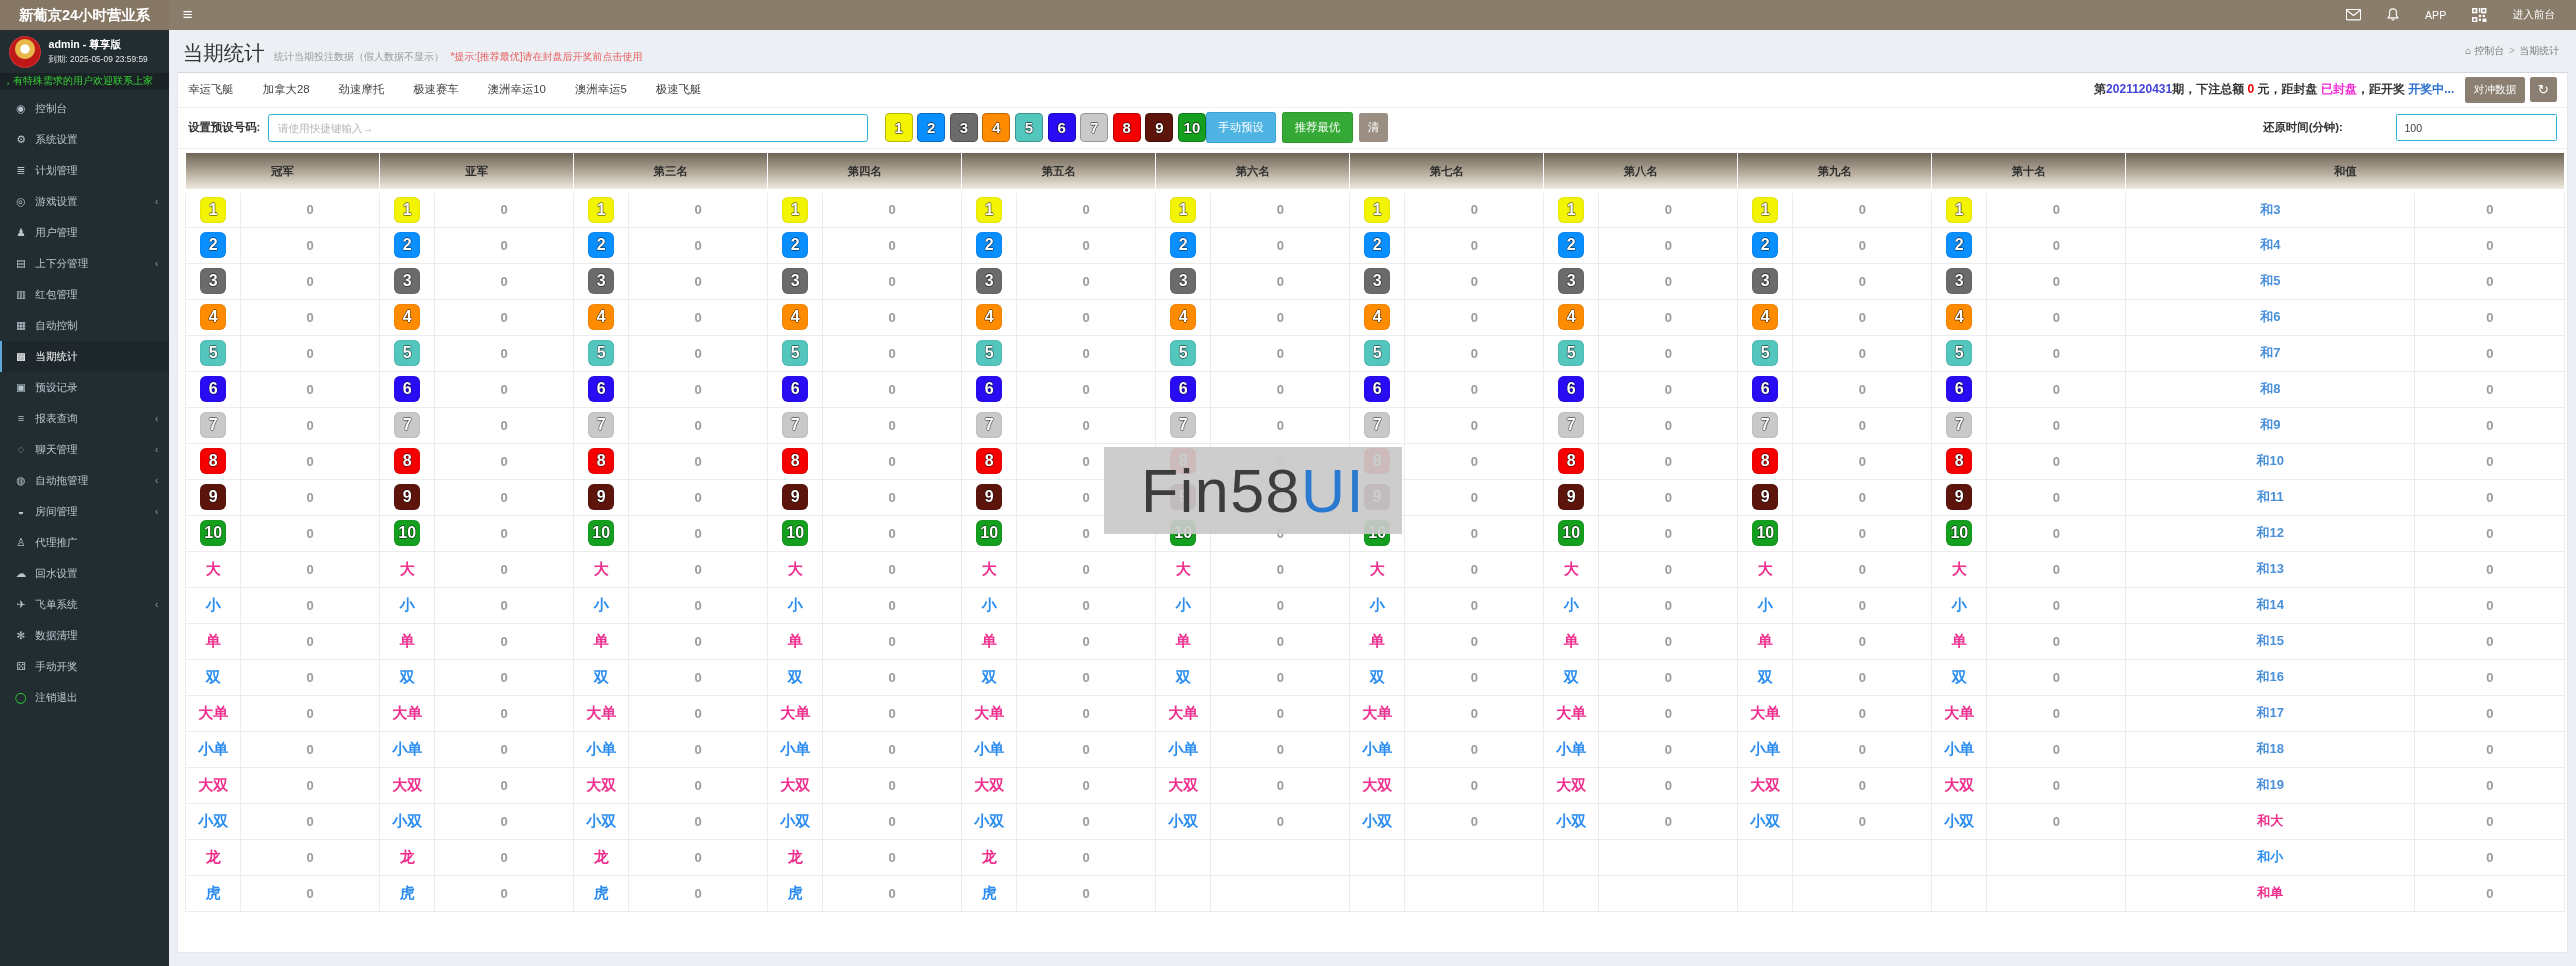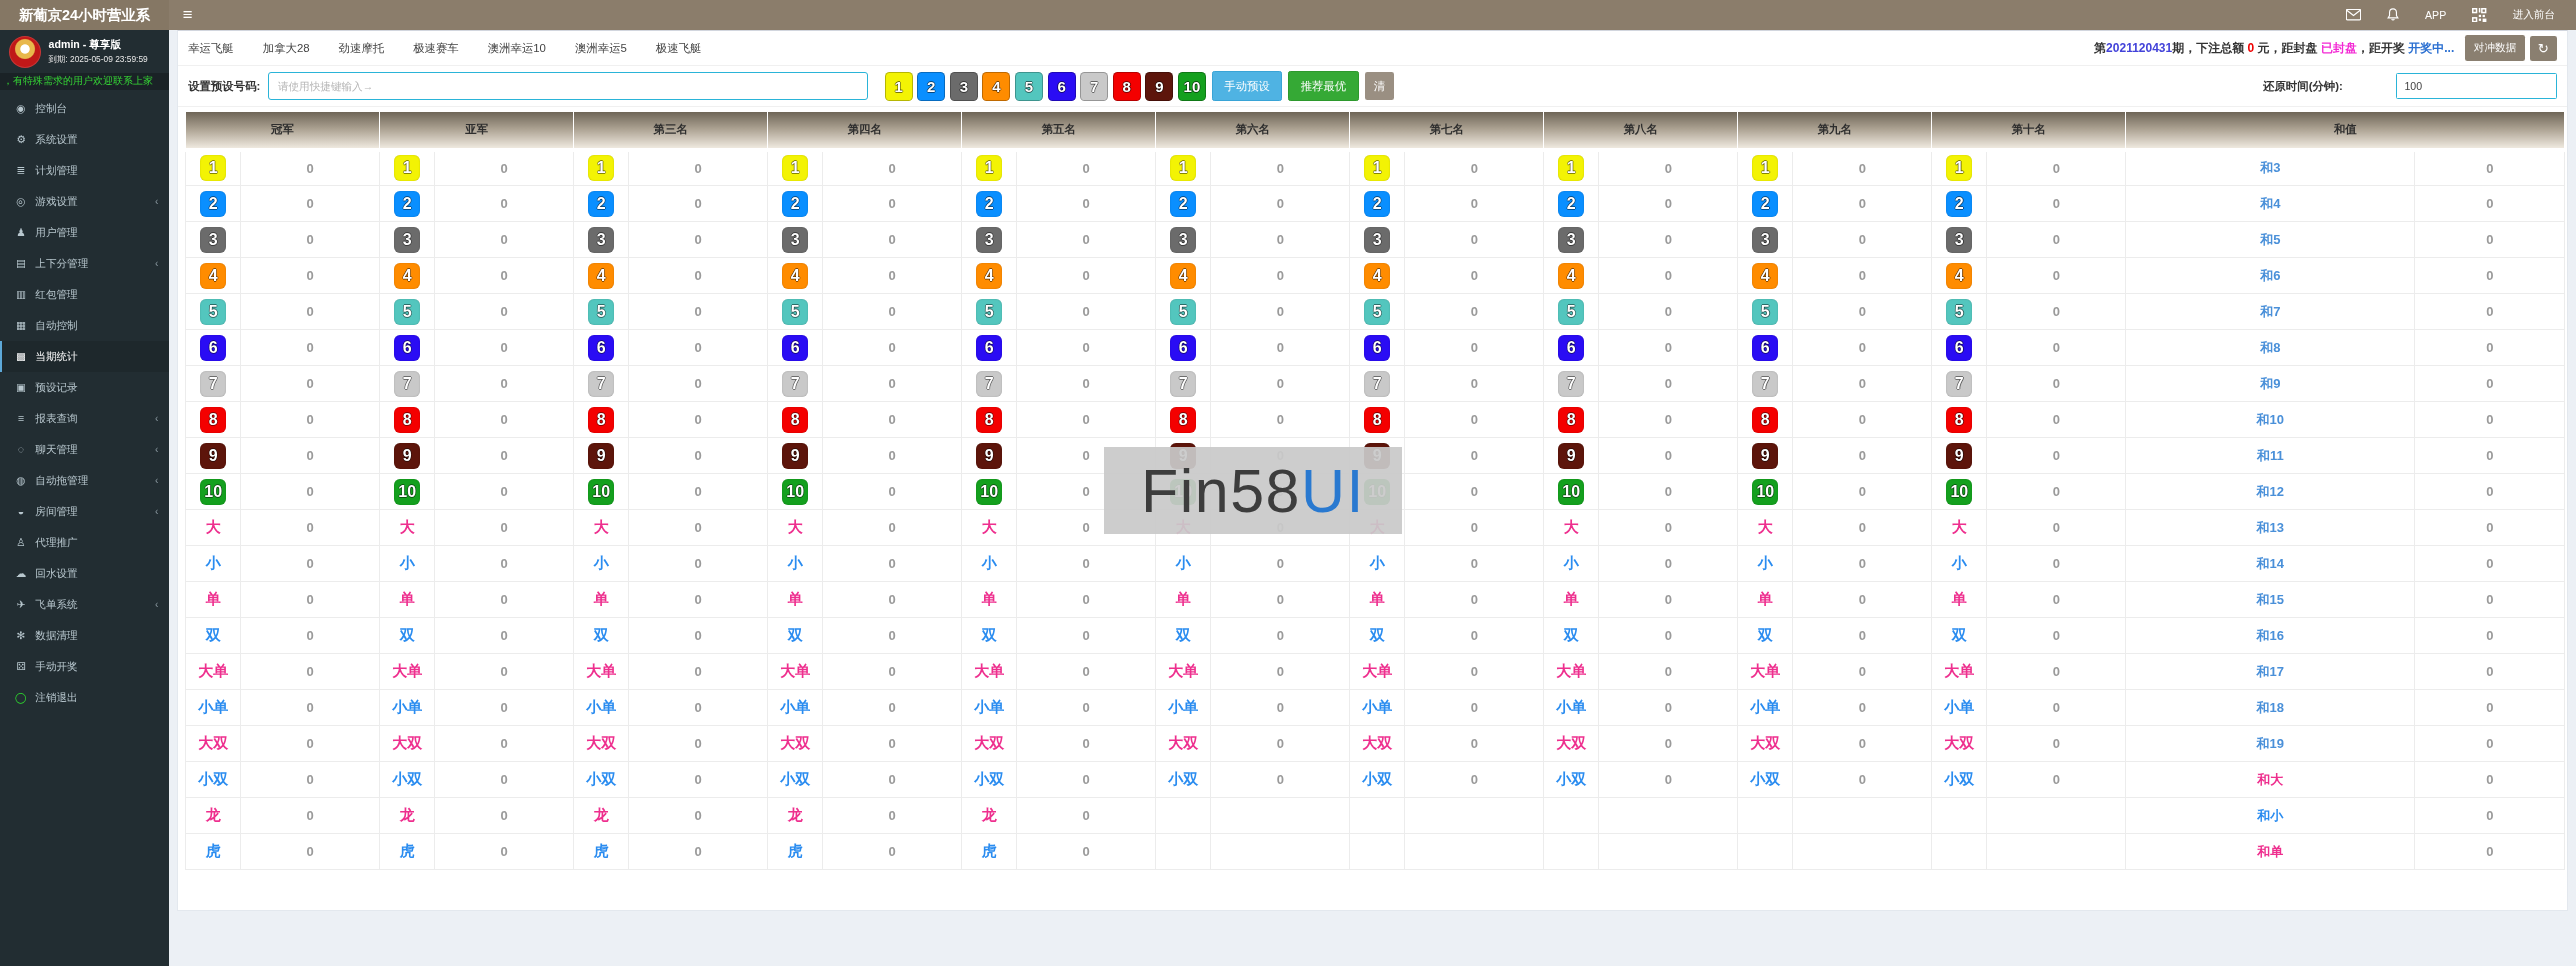--- a/index.html
+++ b/index.html
@@ -53,21 +53,21 @@
   .btn-refresh { background:#8a7f70; font-size:13px; width:27px; height:25px; margin-left:4.6px; }
 
   .filter-row { display:flex; align-items:center; height:41px; padding:0 10.6px; border-bottom:0.8px solid #f0f0f0; }
   .filter-label { font-size:11.4px; font-weight:bold; margin-right:7.6px; white-space:nowrap; }
   .preset-input { width:600px; height:28px; border:1.5px solid #2ab4d8; border-radius:3px; padding:0 9px; font-size:10.6px; color:#444; outline:none; font-family:inherit; }
   .preset-input::placeholder { color:#b5b5b5; }
   .nums { display:flex; gap:4.6px; margin-left:16.7px; }
   .num-btn { min-width:28px; height:29px; line-height:27px; text-align:center; border-radius:4.6px; border:0.8px solid rgba(0,0,0,.25);
              color:#fff; font-size:15px; font-weight:bold; cursor:pointer; padding:0 3px;
              text-shadow:-0.8px 0 rgba(0,0,0,.5),0 0.8px rgba(0,0,0,.5),0.8px 0 rgba(0,0,0,.5),0 -0.8px rgba(0,0,0,.5); }
-  .btn-manual { background:#4fb3e3; font-size:11.4px; padding:6.8px 11.4px; margin-left:6px; border:0.8px solid #39a4d6; }
+  .btn-manual { background:#4fb3e3; font-size:11.4px; padding:6.8px 11.4px; margin-left:0; border:0.8px solid #39a4d6; }
   .btn-best { background:#35a935; font-size:11.4px; padding:6.8px 11.4px; margin-left:6px; border:0.8px solid #2d992d; }
   .btn-clear { background:#9a8f82; font-size:11.4px; padding:6.8px 9px; margin-left:6px; }
   .restore { margin-left:auto; display:flex; align-items:center; }
   .restore-label { font-size:11.4px; font-weight:bold; margin-right:53px; }
   .restore-input { width:161px; height:26.6px; border:1.5px solid #2ab4d8; border-radius:1.5px; padding:0 7.6px; font-size:10.6px; color:#444; outline:none; font-family:inherit; }
 
   
   .tbl-wrap { padding:4.6px 7.6px 0 7.6px; }
   table.stats { width:2377px; border-collapse:collapse; table-layout:fixed;padding-left:32px; }
   .stats thead th { background:linear-gradient(#6e6557,#a99f8f 45%,#efe9df); height:38px; font-size:11.4px; font-weight:bold; color:#2e2e2e;
@@ -223,20 +223,28 @@
       </li>
       <li>
         <span class="mi green">◯</span>
         <span>注销退出</span>
       </li>
     </ul>
 </div>
 
 <div class="content">
 
+  <div class="content-header">
+    <h1 class="page-title">当期统计</h1>
+    <span class="page-sub">统计当期投注数据（假人数据不显示）</span>
+    <span class="page-notice">*提示:[推荐最优]请在封盘后开奖前点击使用</span>
+    <div class="breadcrumb">
+      <span class="home-ic">⌂</span><span>控制台</span><span class="sep">&gt;</span><span>当期统计</span>
+    </div>
+  </div>
 
   <div class="box">
 
     <div class="box-header">
       <div class="tabs" id="tabs">
           <span class="tab">幸运飞艇</span>
           <span class="tab">加拿大28</span>
           <span class="tab">劲速摩托</span>
           <span class="tab">极速赛车</span>
           <span class="tab">澳洲幸运10</span>

